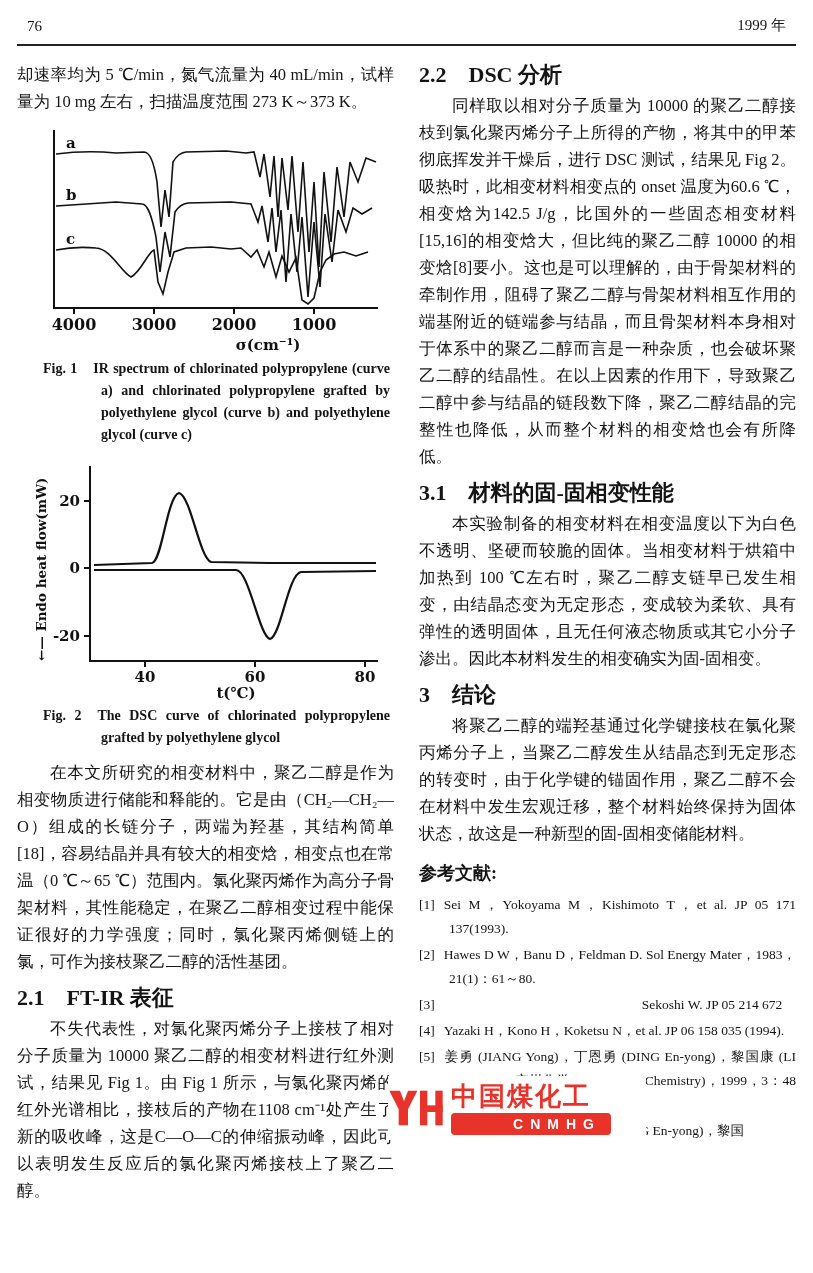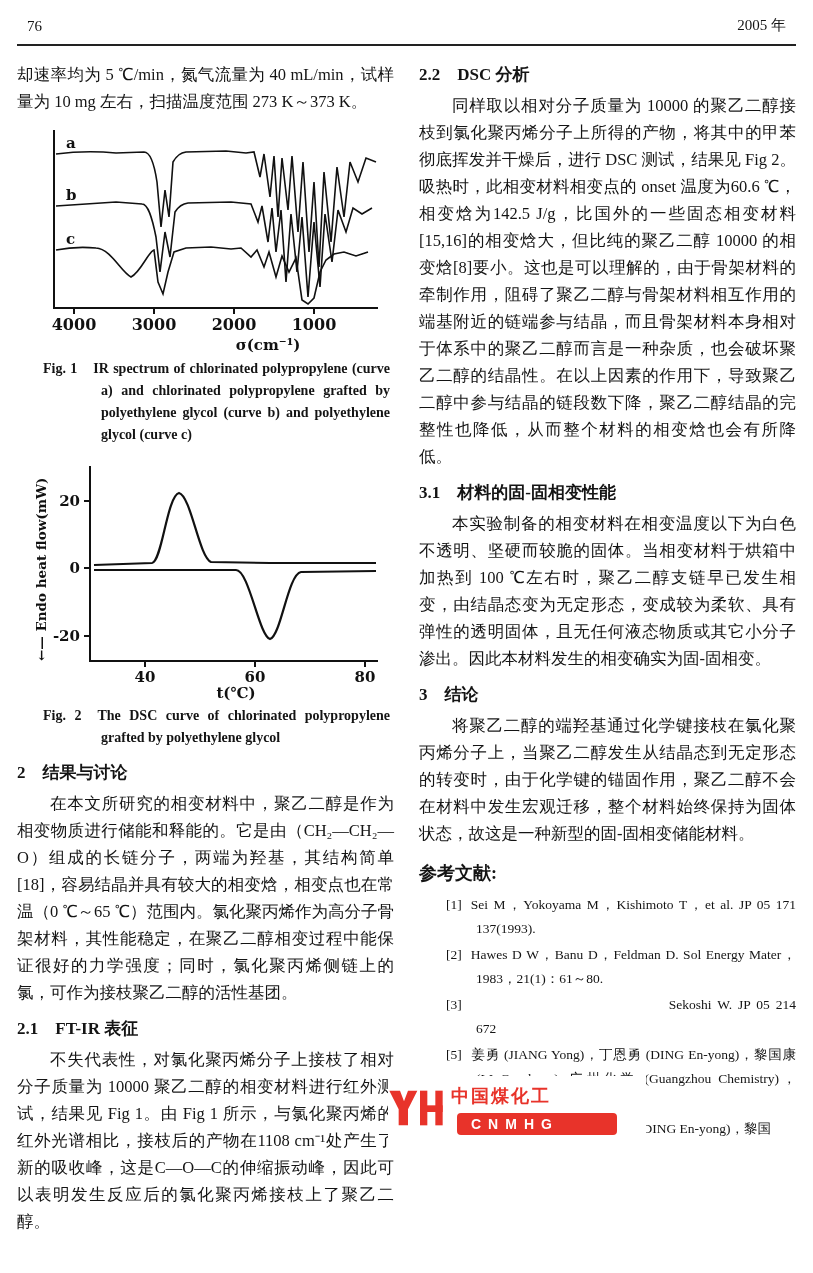--- a/index.html
+++ b/index.html
@@ -21,69 +21,69 @@
     font-size:15px;
   }
   .header .journal { font-weight:bold; font-size:17px; letter-spacing:3px; }
 
   
   .columns { display:flex; gap:25px; margin-top:15px; }
   .col { width:378px; font-size:16.5px; line-height:27px; text-align:justify; }
 
   p.para { text-indent:2em; }
   p.noindent { text-indent:0; }
-  h3.sec { font-size:17px; font-weight:bold; margin:9px 0 4px; text-align:left; }
+  h3.sec { font-size:22px; font-weight:bold; margin:9px 0 4px; text-align:left; }
 
   
   .fig { margin:7px 0 2px; text-align:center; }
   .fig svg { display:block; margin:0 auto; }
   .fig-text { font-family:"DejaVu Serif", serif; font-weight:bold; fill:#111; }
   .caption {
     font-weight:bold; font-size:14px; line-height:22px;
     text-align:justify; padding-left:58px; text-indent:-58px;
     margin:4px 4px 10px 26px;
   }
   .caption .tag { padding-right:16px; }
 
   
   .refs-title { font-weight:bold; font-size:18px; margin:13px 0 6px; }
   ul.refs { list-style:none; font-size:13.5px; line-height:24px; }
-  ul.refs li { padding-left:30px; text-indent:-30px; text-align:justify; margin-bottom:2px;margin-left:27px; }
+  ul.refs li { padding-left:30px; text-indent:-30px; text-align:justify; margin-bottom:2px; }
   ul.refs li .num { padding-right:9px; }
   li.ref-obscured .text { margin-left:198px; }
 
   
   .watermark {
     position:absolute; left:388px; top:1076px;
     width:258px; height:64px;
     background:#ffffff;
     display:flex; align-items:center; gap:7px;
     z-index:5;
   }
   .wm-right { display:flex; flex-direction:column; align-items:flex-start; }
   .wm-cn {
-    color:#e8332a; font-weight:bold; font-size:18px; line-height:30px;
+    color:#e8332a; font-weight:bold; font-size:26px; line-height:30px;
     letter-spacing:2px; font-family:"Liberation Sans", sans-serif;
   }
   .wm-pill {
     background:#e8332a; color:#ffffff; font-weight:bold;
     font-family:"Liberation Sans", sans-serif;
     font-size:14px; line-height:20px; letter-spacing:7px;
     padding:1px 10px 1px 14px; border-radius:4px; margin-top:2px;
-    min-width:160px; text-align:left;margin-left:6px;
+    min-width:160px; text-align:right;
   }
 </style>
 </head>
 <body>
 
 <div class="page">
 
   <div class="header">
     <span>76</span>
-    <span>2005 年</span>
+    <span>1999 年</span>
   </div>
 
   <div class="columns">
 
     <div class="col">
 
       <p class="noindent">却速率均为 5 ℃/min，氮气流量为 40 mL/min，试样量为 10 mg 左右，扫描温度范围 273 K～373 K。</p>
 
       <div class="fig">
         <svg width="360" height="232" viewBox="0 0 360 232">
@@ -138,21 +138,20 @@
           <text class="fig-text" x="335" y="226" font-size="15" text-anchor="middle">80</text>
 
           <text class="fig-text" x="206" y="242" font-size="15" text-anchor="middle">t(℃)</text>
           <text class="fig-text" transform="translate(16,205) rotate(-90)" font-size="13.5">←— Endo heat flow(mW)</text>
         </svg>
       </div>
       <p class="caption">
         <span class="tag">Fig. 2</span><span>The DSC curve of chlorinated polypropylene grafted by polyethylene glycol</span>
       </p>
 
-      <h3 class="sec">2　结果与讨论</h3>
       <p class="para">在本文所研究的相变材料中，聚乙二醇是作为相变物质进行储能和释能的。它是由（CH₂—CH₂—O）组成的长链分子，两端为羟基，其结构简单[18]，容易结晶并具有较大的相变焓，相变点也在常温（0 ℃～65 ℃）范围内。氯化聚丙烯作为高分子骨架材料，其性能稳定，在聚乙二醇相变过程中能保证很好的力学强度；同时，氯化聚丙烯侧链上的氯，可作为接枝聚乙二醇的活性基团。</p>
 
       <h3 class="sec">2.1　FT-IR 表征</h3>
       <p class="para">不失代表性，对氯化聚丙烯分子上接枝了相对分子质量为 10000 聚乙二醇的相变材料进行红外测试，结果见 Fig 1。由 Fig 1 所示，与氯化聚丙烯的红外光谱相比，接枝后的产物在1108 cm⁻¹处产生了新的吸收峰，这是C—O—C的伸缩振动峰，因此可以表明发生反应后的氯化聚丙烯接枝上了聚乙二醇。</p>
 
     </div>
 
     <div class="col">
 
       <h3 class="sec" style="margin-top:0">2.2　DSC 分析</h3>
@@ -167,20 +166,23 @@
       <div class="refs-title">参考文献:</div>
       <ul class="refs">
         <li>
           <span class="num">[1]</span><span class="text">Sei M，Yokoyama M，Kishimoto T，et al. JP 05 171 137(1993).</span>
         </li>
         <li>
           <span class="num">[2]</span><span class="text">Hawes D W，Banu D，Feldman D. Sol Energy Mater，1983，21(1)：61～80.</span>
         </li>
         <li class="ref-obscured">
           <span class="num">[3]</span><span class="text">Sekoshi W. JP 05 214 672</span>
+        </li>
+        <li>
+          <span class="num">[4]</span><span class="text">Yazaki H，Kono H，Koketsu N，et al. JP 06 158 035 (1994).</span>
         </li>
         <li>
           <span class="num">[5]</span><span class="text">姜勇 (JIANG Yong)，丁恩勇 (DING En-yong)，黎国康 (LI Guo-kang). 广州化学 (Guangzhou Chemistry)，1999，3：48～54.</span>
         </li>
         <li>
           <span class="num">[6]</span><span class="text">姜勇 (JIANG Yong)，丁恩勇 (DING En-yong)，黎国</span>
         </li>
       </ul>
 
     </div>

